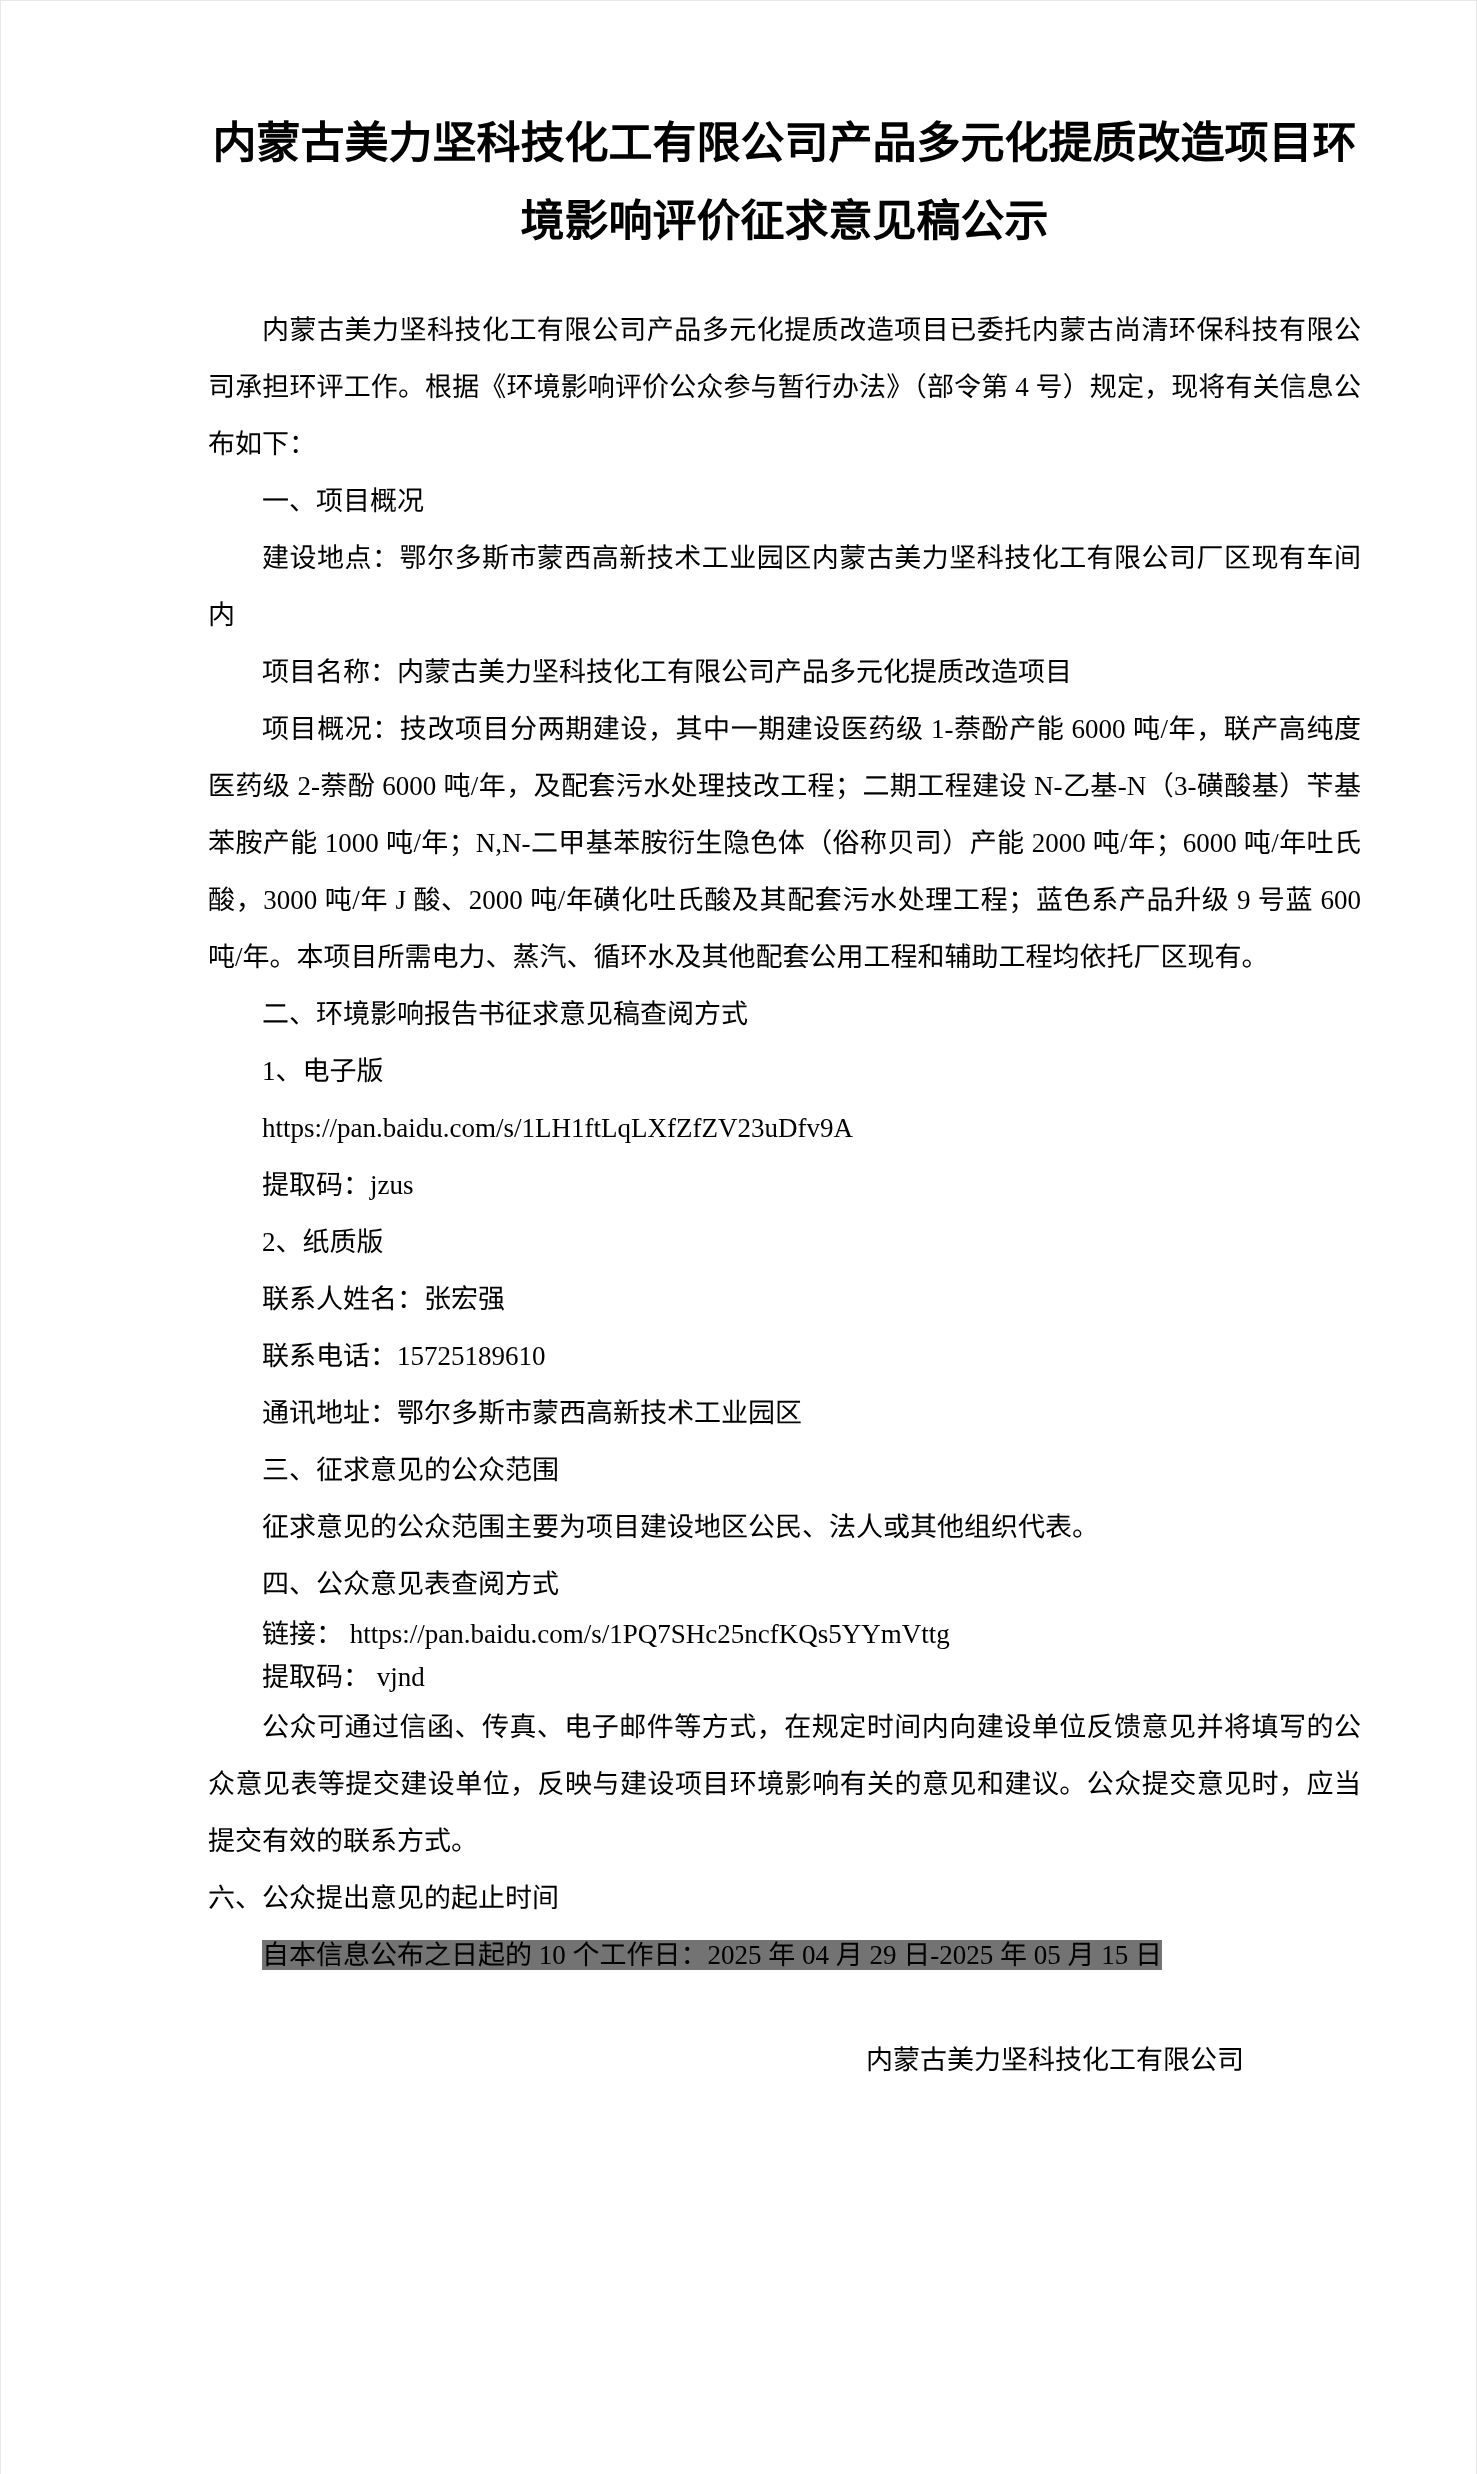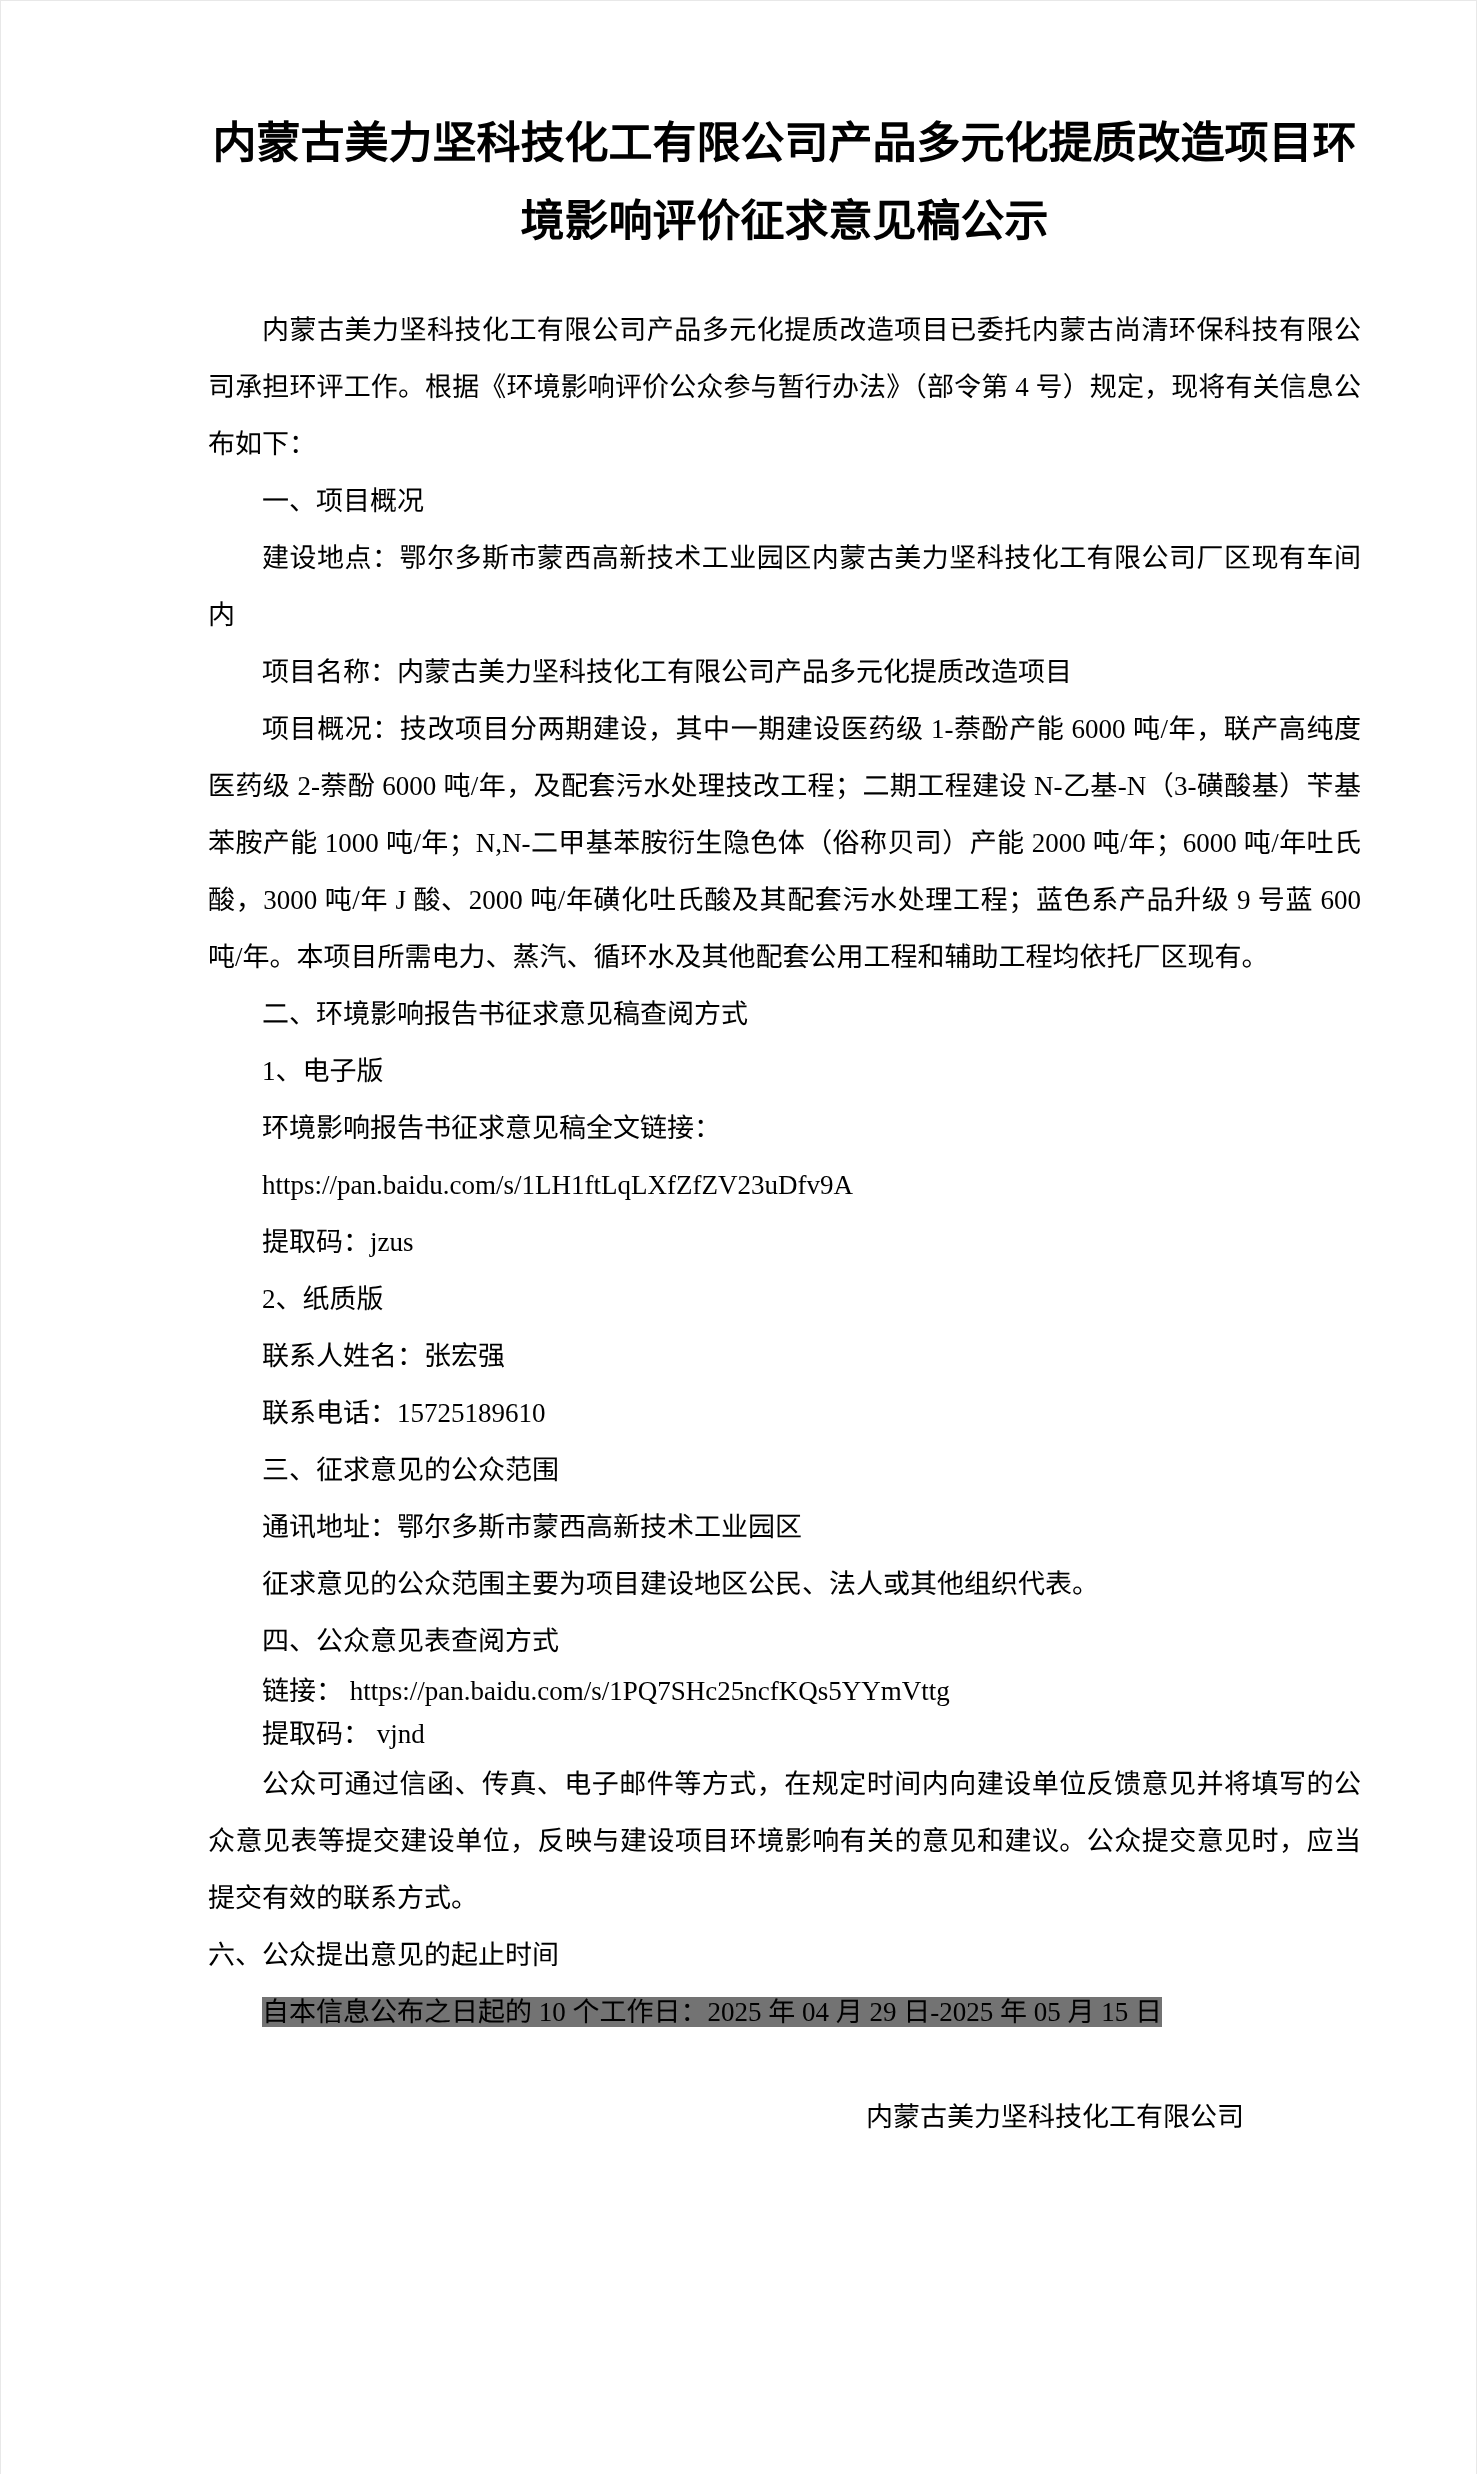--- a/index.html
+++ b/index.html
@@ -50,29 +50,28 @@
 
   <p class="para">内蒙古美力坚科技化工有限公司产品多元化提质改造项目已委托内蒙古尚清环保科技有限公司承担环评工作。根据《环境影响评价公众参与暂行办法》（部令第 4 号）规定，现将有关信息公布如下：</p>
 
   <p class="para">一、项目概况</p>
   <p class="para">建设地点：鄂尔多斯市蒙西高新技术工业园区内蒙古美力坚科技化工有限公司厂区现有车间内</p>
   <p class="para">项目名称：内蒙古美力坚科技化工有限公司产品多元化提质改造项目</p>
   <p class="para">项目概况：技改项目分两期建设，其中一期建设医药级 1-萘酚产能 6000 吨/年，联产高纯度医药级 2-萘酚 6000 吨/年，及配套污水处理技改工程；二期工程建设 N-乙基-N（3-磺酸基）苄基苯胺产能 1000 吨/年；N,N-二甲基苯胺衍生隐色体（俗称贝司）产能 2000 吨/年；6000 吨/年吐氏酸，3000 吨/年 J 酸、2000 吨/年磺化吐氏酸及其配套污水处理工程；蓝色系产品升级 9 号蓝 600 吨/年。本项目所需电力、蒸汽、循环水及其他配套公用工程和辅助工程均依托厂区现有。</p>
 
   <p class="para">二、环境影响报告书征求意见稿查阅方式</p>
   <p class="para">1、电子版</p>
-  <p class="para">环境影响报告书征求意见稿全文链接：</p>
   <p class="para">https://pan.baidu.com/s/1LH1ftLqLXfZfZV23uDfv9A</p>
   <p class="para">提取码：jzus</p>
   <p class="para">2、纸质版</p>
   <p class="para">联系人姓名：张宏强</p>
   <p class="para">联系电话：15725189610</p>
+  <p class="para">通讯地址：鄂尔多斯市蒙西高新技术工业园区</p>
+
   <p class="para">三、征求意见的公众范围</p>
-
-  <p class="para">通讯地址：鄂尔多斯市蒙西高新技术工业园区</p>
   <p class="para">征求意见的公众范围主要为项目建设地区公民、法人或其他组织代表。</p>
 
   <p class="para">四、公众意见表查阅方式</p>
   <p class="para tight">链接：  https://pan.baidu.com/s/1PQ7SHc25ncfKQs5YYmVttg</p>
   <p class="para tight">提取码：  vjnd</p>
 
   <p class="para">公众可通过信函、传真、电子邮件等方式，在规定时间内向建设单位反馈意见并将填写的公众意见表等提交建设单位，反映与建设项目环境影响有关的意见和建议。公众提交意见时，应当提交有效的联系方式。</p>
 
   <p class="para no-indent">六、公众提出意见的起止时间</p>
 

